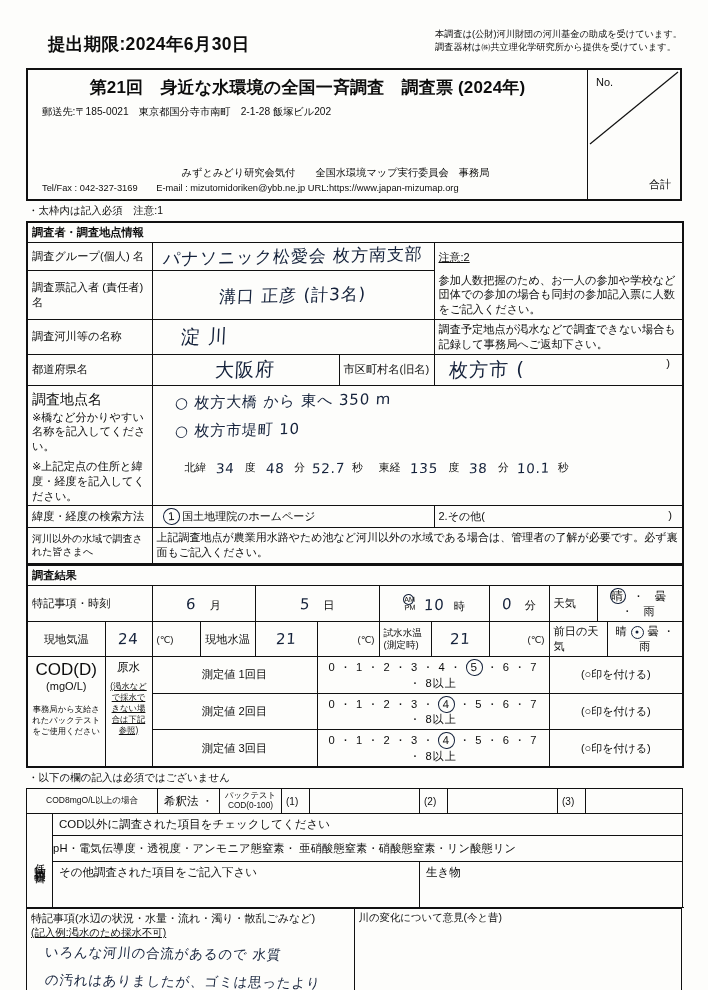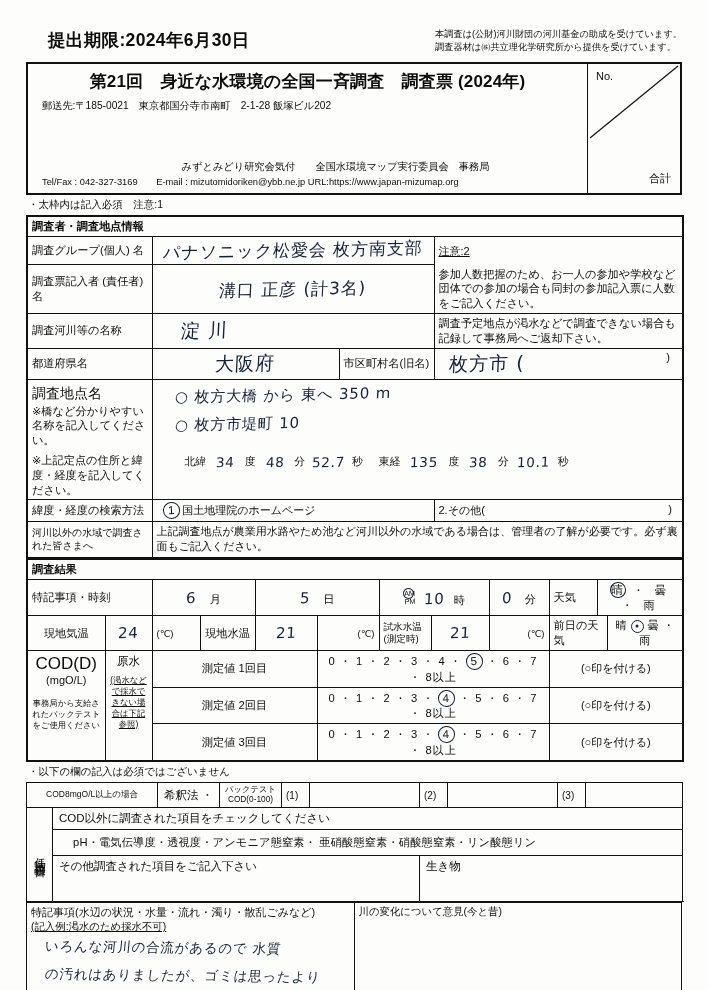--- a/index.html
+++ b/index.html
@@ -18,21 +18,21 @@
     font-family: "DejaVu Sans", sans-serif;
     color: #14213a;
     transform: rotate(-1.1deg) skewX(-4deg);
     display: inline-block;
     letter-spacing: .055em;
     font-weight: 500;
   }
   .hw2 { transform: rotate(.7deg) skewX(-5deg); }
 
   
-  .tophead { display: flex; align-items: flex-start; padding-top: 28px; padding-bottom: 6px; }
+  .tophead { display: flex; align-items: flex-end; padding-top: 28px; padding-bottom: 12px; }
   .deadline { font-size: 17.5px; font-weight: bold; letter-spacing: .02em; padding-left: 22px; }
   .grant { margin-left: auto; font-size: 9.2px; line-height: 1.42; text-align: left; padding-bottom: 2px; }
 
   .titlebox { border: 2.4px solid #111; display: flex; }
   .titlebox-l { flex: 1; border-right: 1.6px solid #111; }
   .title-main { text-align: center; font-size: 17px; font-weight: bold; padding: 6px 0 5px; letter-spacing: .01em; }
   .title-sub { font-size: 10.2px; line-height: 1.62; padding: 0 0 3px 14px; }
   .title-sub .ctr { padding-left: 42px; margin-top: 44px; }
   .title-sub .tel { font-size: 9.3px; padding-left: 0px; }
   .titlebox-r { width: 92px; position: relative; }
@@ -392,21 +392,21 @@
       <td style="font-size:10px">(3)</td>
       <td></td>
     </tr>
     <tr>
       <td rowspan="3" class="ctr" style="padding:2px 0">
         <span class="vert">任意調査項目</span>
       </td>
       <td colspan="9" style="font-size:11.5px;padding:3px 6px">COD以外に調査された項目をチェックしてください</td>
     </tr>
     <tr>
-      <td colspan="9" class="opt-big" style="padding:5px 20px">pH・電気伝導度・透視度・アンモニア態窒素・ 亜硝酸態窒素・硝酸態窒素・リン酸態リン</td>
+      <td colspan="9" class="opt-big" style="padding:5px 0">pH・電気伝導度・透視度・アンモニア態窒素・ 亜硝酸態窒素・硝酸態窒素・リン酸態リン</td>
     </tr>
     <tr style="height:46px">
       <td colspan="5" style="font-size:11.5px;vertical-align:top;padding:3px 6px">
         <span>その他調査された項目をご記入下さい</span>
         <span></span>
       </td>
       <td colspan="5" style="font-size:11.5px;vertical-align:top;padding:3px 6px">
         <span>生き物</span>
         <span></span>
       </td>

